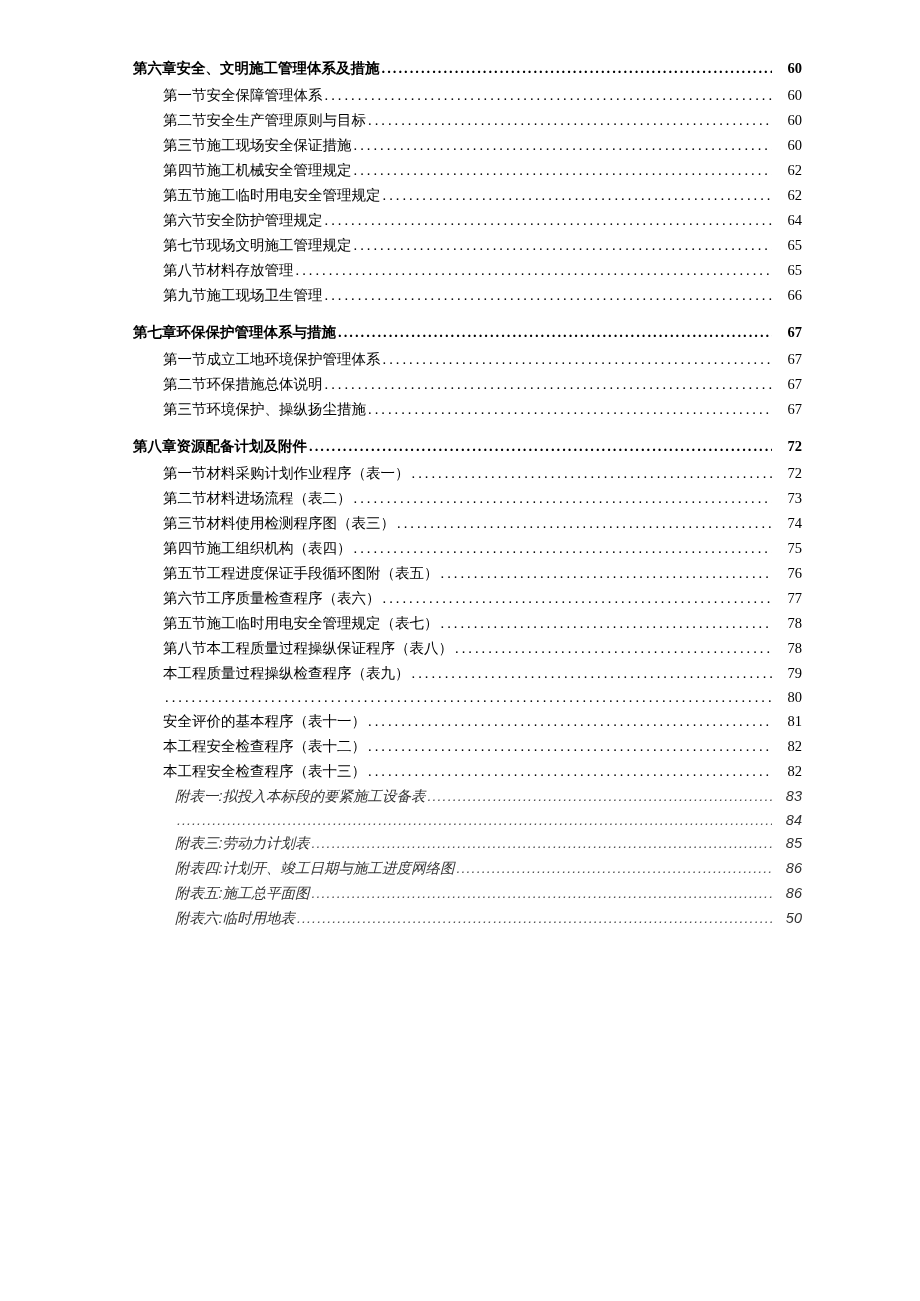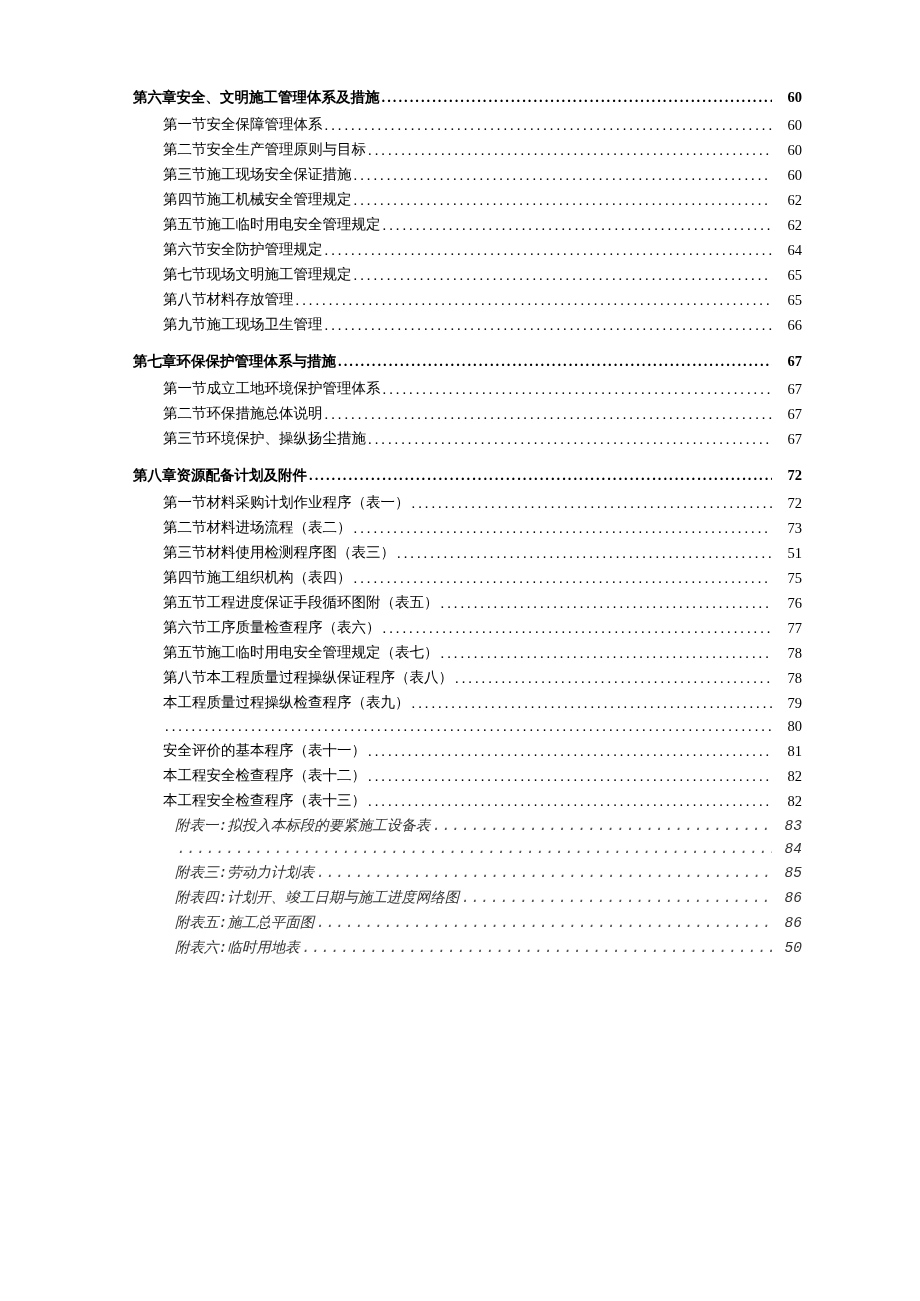--- a/index.html
+++ b/index.html
@@ -7,49 +7,49 @@
     padding: 0;
     background: #fff;
     color: #000;
     font-family: "SimSun", "Songti SC", "STSong", serif;
     font-size: 14.5px;
   }
   .page {
     width: 920px;
     height: 1049px;
     position: relative;
-    padding: 88px 118px 0 133px;
+    padding: 59px 118px 0 133px;
     box-sizing: border-box;
   }
   .toc-chapter {
     display: flex;
     align-items: baseline;
     font-weight: bold;
     margin-top: 18px;
     margin-bottom: 8px;
   }
   .toc-chapter:first-child { margin-top: 0; }
   .toc-section {
     display: flex;
-    align-items: flex-end;
+    align-items: center;
     margin-left: 30px;
     margin-top: 6px;
     margin-bottom: 6px;
     color: #000;
     font-weight: normal;
   }
   .toc-attachment {
     display: flex;
     align-items: baseline;
     margin-left: 42px;
     margin-top: 6px;
     margin-bottom: 6px;
     color: #333;
     font-style: italic;
-    font-family: Liberation Mono, monospace;
+    font-family: Liberation Sans, sans-serif;
   }
   .toc-label { white-space: nowrap; }
   .toc-leader {
     flex: 1;
     overflow: hidden;
     white-space: nowrap;
     letter-spacing: 3px;
     padding: 0 2px;
     color: #000;
   }
@@ -149,21 +149,21 @@
         <span class="toc-page">72</span>
       </div>
       <div class="toc-section">
         <span class="toc-label">第二节材料进场流程（表二）</span>
         <span class="toc-leader">........................................................................................................................................................................</span>
         <span class="toc-page">73</span>
       </div>
       <div class="toc-section">
         <span class="toc-label">第三节材料使用检测程序图（表三）</span>
         <span class="toc-leader">........................................................................................................................................................................</span>
-        <span class="toc-page">51</span>
+        <span class="toc-page">74</span>
       </div>
       <div class="toc-section">
         <span class="toc-label">第四节施工组织机构（表四）</span>
         <span class="toc-leader">........................................................................................................................................................................</span>
         <span class="toc-page">75</span>
       </div>
       <div class="toc-section">
         <span class="toc-label">第五节工程进度保证手段循环图附（表五）</span>
         <span class="toc-leader">........................................................................................................................................................................</span>
         <span class="toc-page">76</span>

